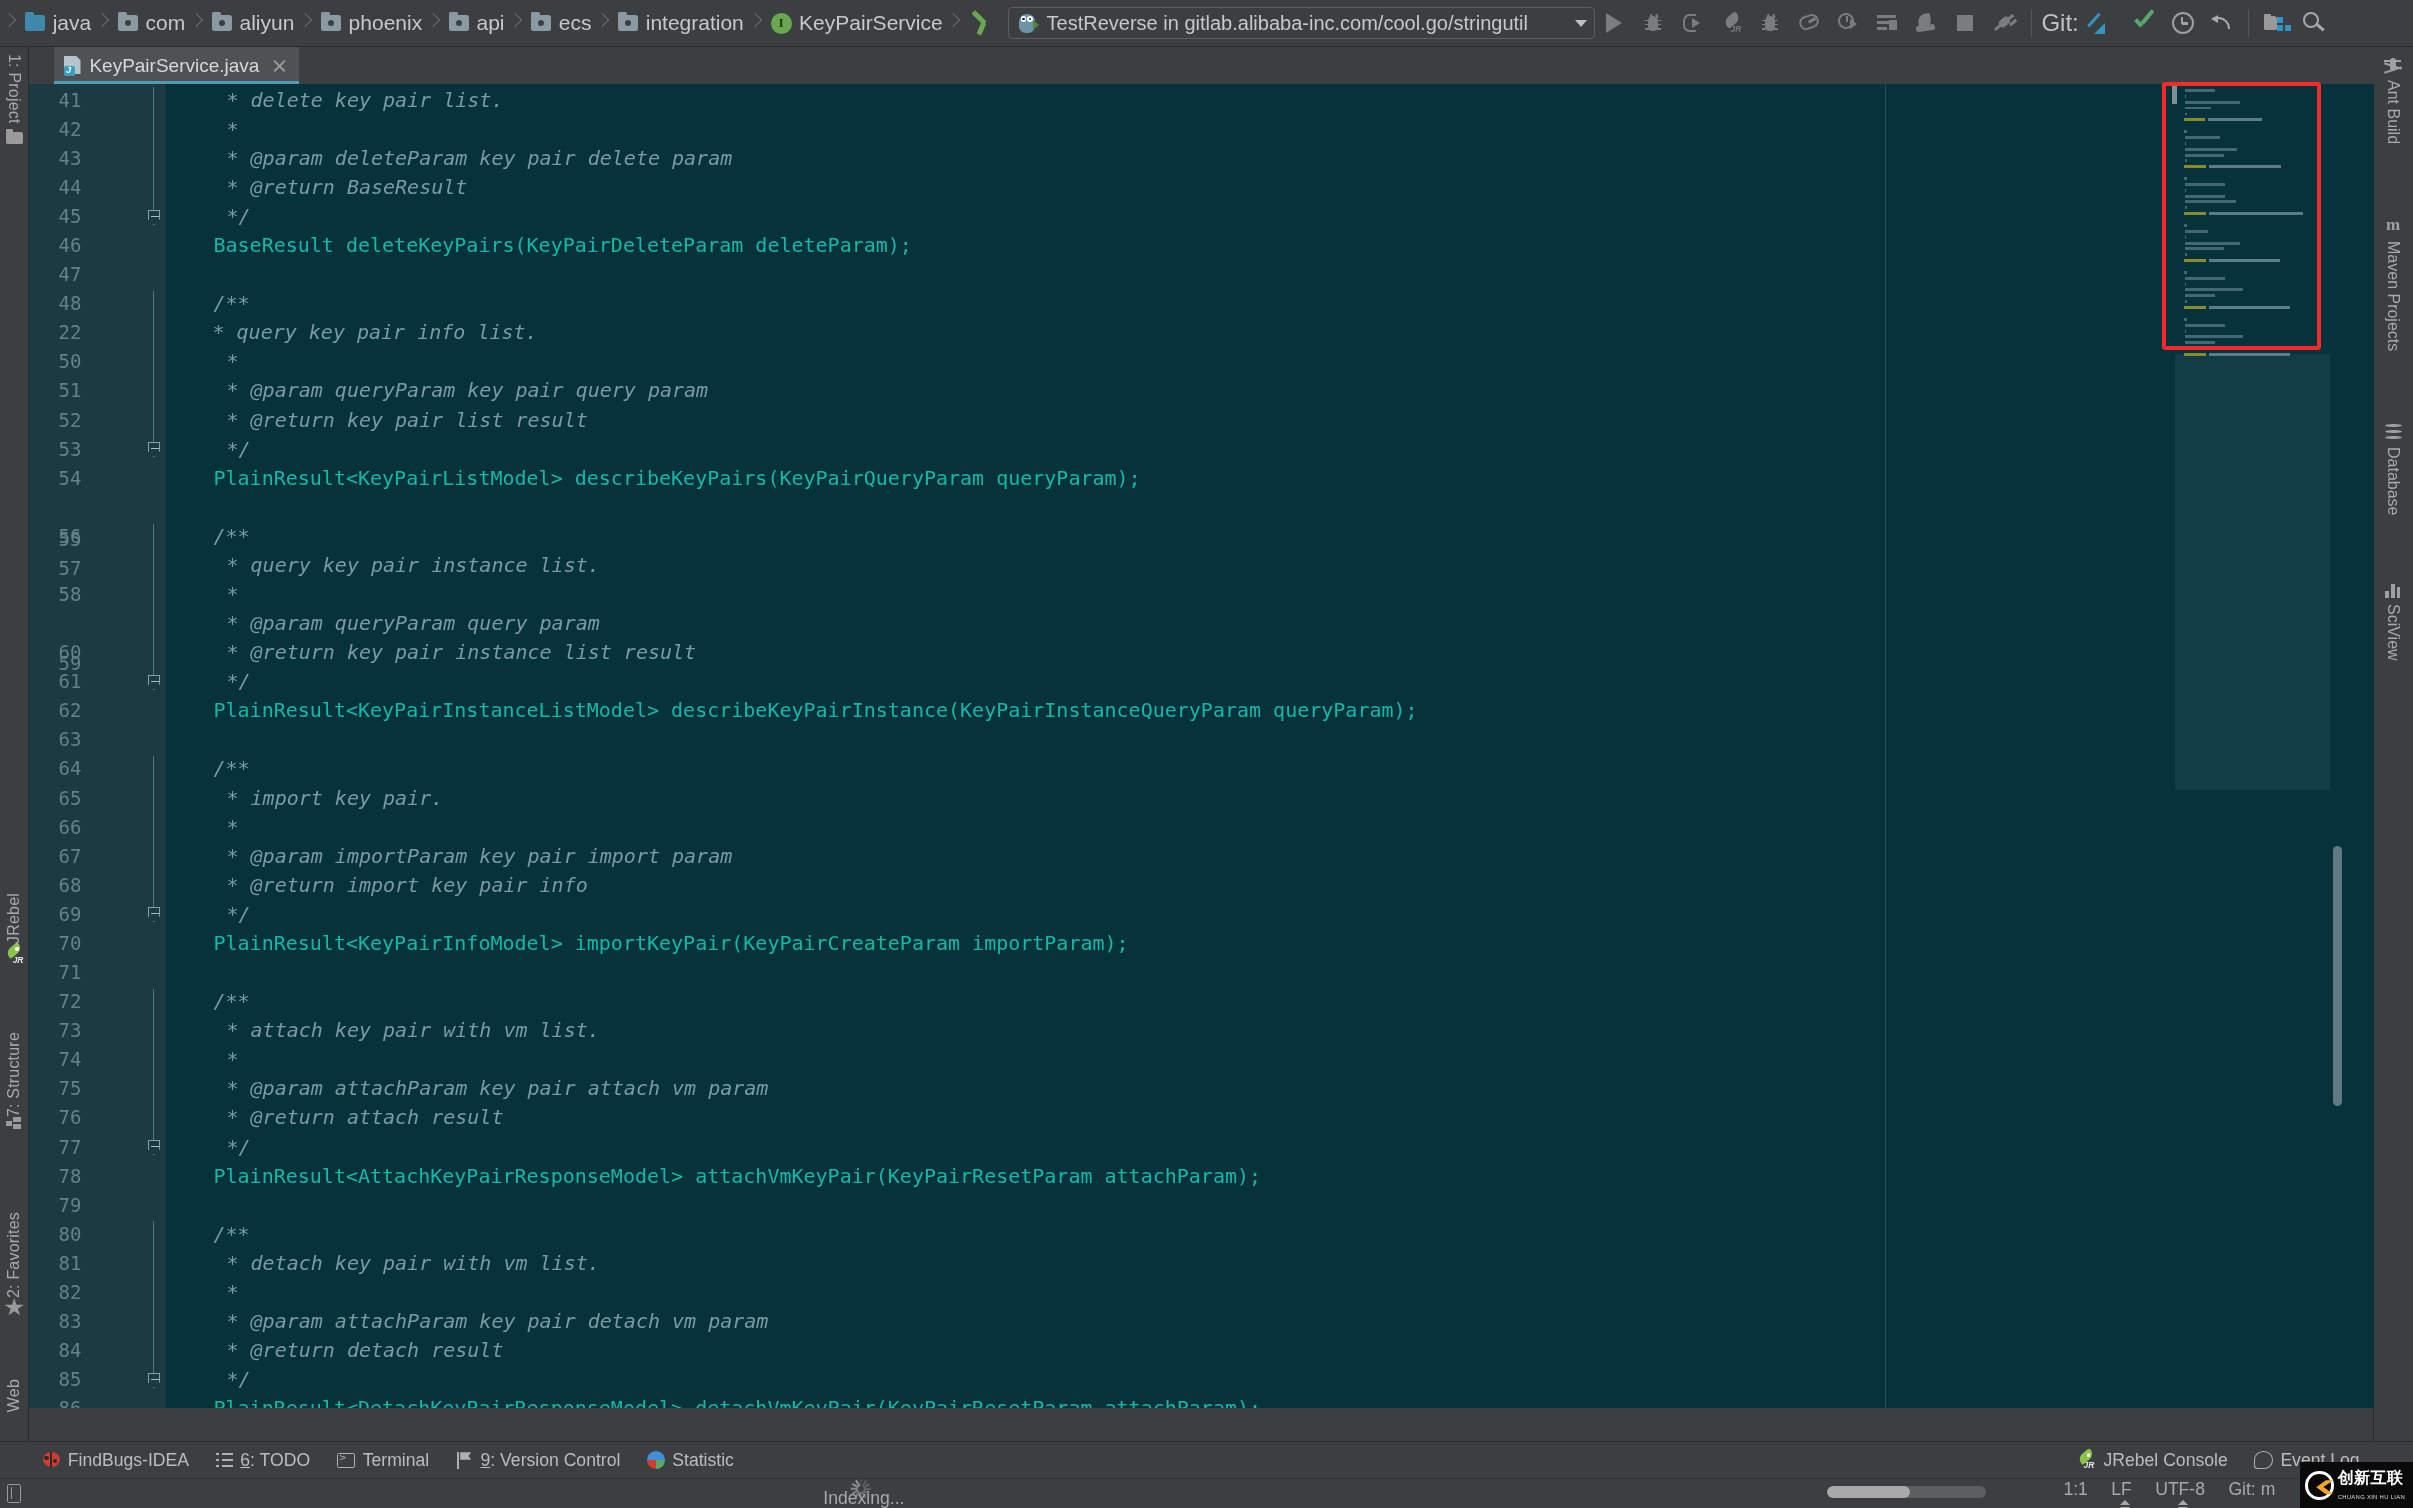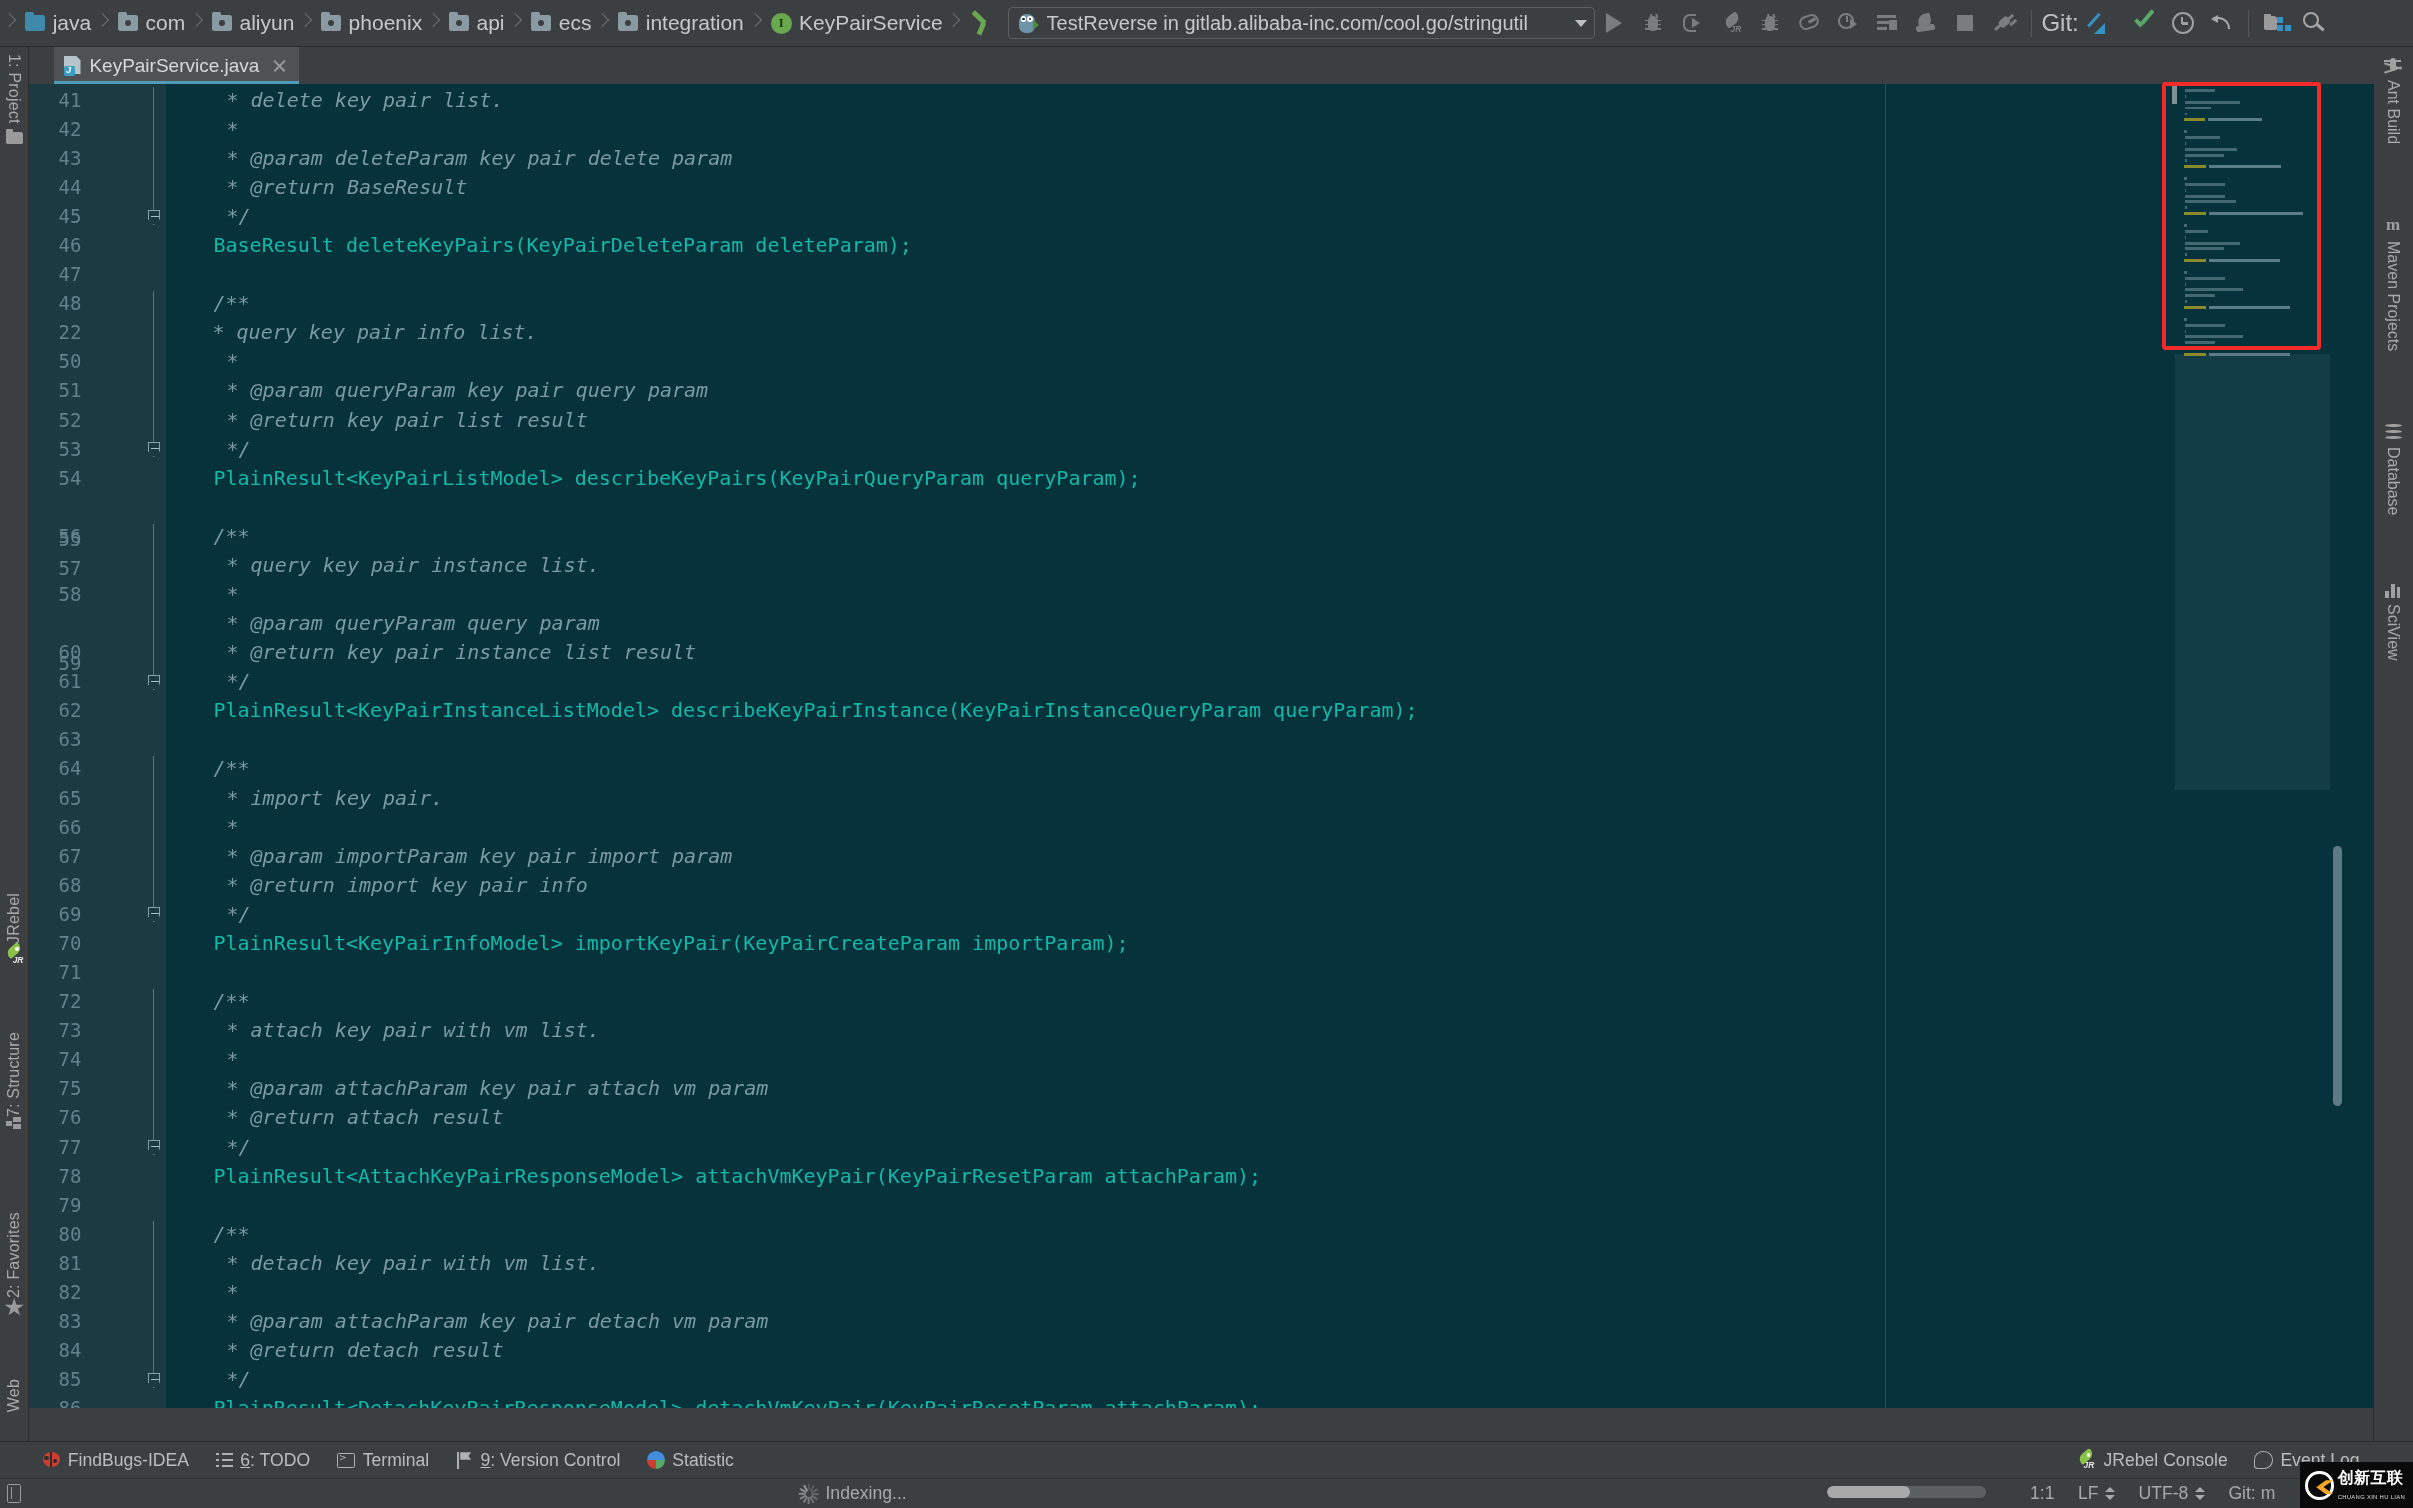--- a/index.html
+++ b/index.html
@@ -318,21 +318,21 @@
         background:#fff;border-radius:50%;}
   .jrebel-ic .jr{position:absolute;left:7.5px;top:9.2px;font-size:8.4px;
         font-weight:bold;color:#e8e8e8;}
   .evlog-ic{width:18.4px;height:17.6px;border:1.7px solid #b0b0b0;border-radius:50% 50% 50% 3.4px;
         margin-right:7.5px;flex:none;}
 
   
   #statusbar{position:absolute;left:0;top:1478px;width:2413px;height:30px;
         background:#3c3f41;display:flex;align-items:center;
         border-top:0.8px solid #323232;font-size:17.6px;color:#a8a8a8;}
-  .sitem{display:flex;align-items:center;height:30px;padding:0 11.7px;white-space:nowrap;}
+  .sitem{display:flex;align-items:center;height:30px;padding:0 11.7px;white-space:nowrap;flex-direction:column;}
   .updn{display:inline-flex;flex-direction:column;margin-left:6.7px;gap:2.5px;}
   .updn .u{width:0;height:0;border-left:5px solid transparent;
         border-right:5px solid transparent;border-bottom:5px solid #a8a8a8;}
   .updn .d{width:0;height:0;border-left:5px solid transparent;
         border-right:5px solid transparent;border-top:5px solid #a8a8a8;}
   .doc-ic{width:14.2px;height:19px;border:1.7px solid #9a9a9a;border-radius:1.7px;
         position:relative;}
   .doc-ic::after{content:"";position:absolute;left:2.5px;top:1.7px;width:1.7px;height:12.6px;
         background:#9a9a9a;}
   #spinner{width:20px;height:20px;position:relative;margin-right:6.7px;}

